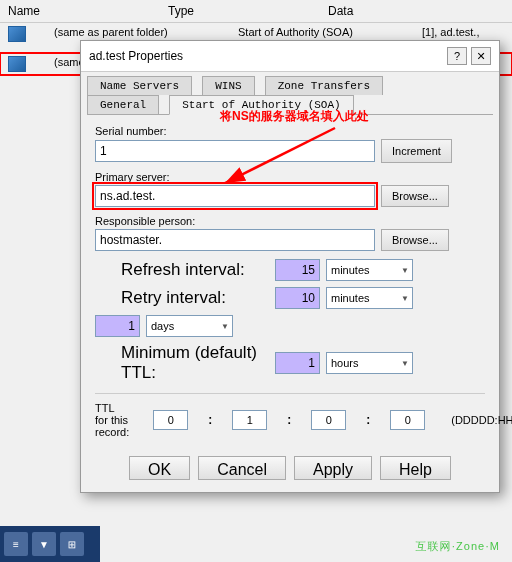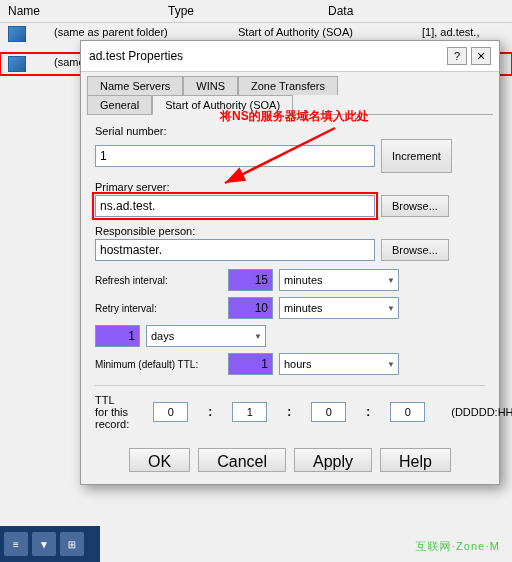--- a/index.html
+++ b/index.html
@@ -107,21 +107,22 @@
       align-items: center;
       justify-content: center;
       color: #000;
     }
 
     
     .tabs-row {
       display: flex;
       background: #f0f0f0;
       padding: 4px 6px 0;
-      gap: 0;
+      gap: 10px;
+      font-family: Liberation Mono, monospace;
     }
 
     .tab {
       padding: 3px 12px;
       border: 1px solid #aaa;
       border-bottom: none;
       background: #ddd;
       cursor: pointer;
       font-size: 11px;
       color: #000;
@@ -182,45 +183,46 @@
       height: 22px;
       border: 1px solid #aaa;
       background: linear-gradient(to bottom, #f4f4f4, #e0e0e0);
       cursor: pointer;
       font-size: 11px;
       white-space: nowrap;
     }
 
     .btn-increment {
       padding: 2px 10px;
-      height: 34px;
+      height: 24px;
       border: 1px solid #aaa;
       background: linear-gradient(to bottom, #f4f4f4, #e0e0e0);
       cursor: pointer;
       font-size: 11px;
     }
 
     
     .interval-row {
       display: flex;
       align-items: center;
       margin-bottom: 6px;
     }
 
     .interval-label {
-      width: 133px;
-      font-size: 10px;
-      color: #000;
+      width: 154px;
+      font-size: 17px;
+      color: #000;
+      margin-left: 26px;
     }
 
     .interval-input {
       width: 45px;
       height: 22px;
       border: 1px solid #7f9db9;
-      background: #8b5cf6;
+      background: #c4b5fd;
       padding: 2px 4px;
       font-size: 12px;
       text-align: right;
     }
 
     .select-wrapper {
       position: relative;
       display: inline-block;
       margin-left: 6px;
     }
@@ -230,21 +232,21 @@
       position: absolute;
       right: 4px;
       top: 50%;
       transform: translateY(-50%);
       font-size: 8px;
       pointer-events: none;
       color: #555;
     }
 
     .select-wrapper select {
-      width: 120px;
+      width: 87px;
       height: 22px;
       border: 1px solid #7f9db9;
       background: #fff;
       font-size: 11px;
       appearance: none;
       -webkit-appearance: none;
       padding: 0 20px 0 4px;
     }
 
     

